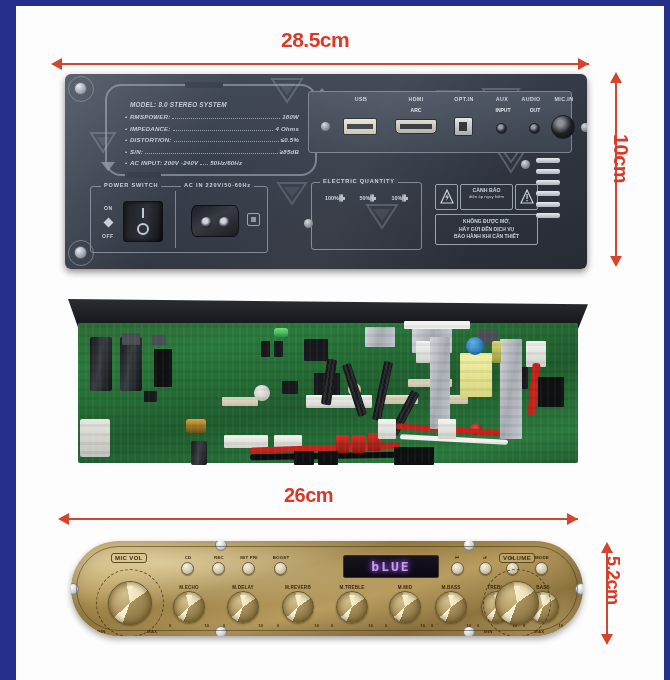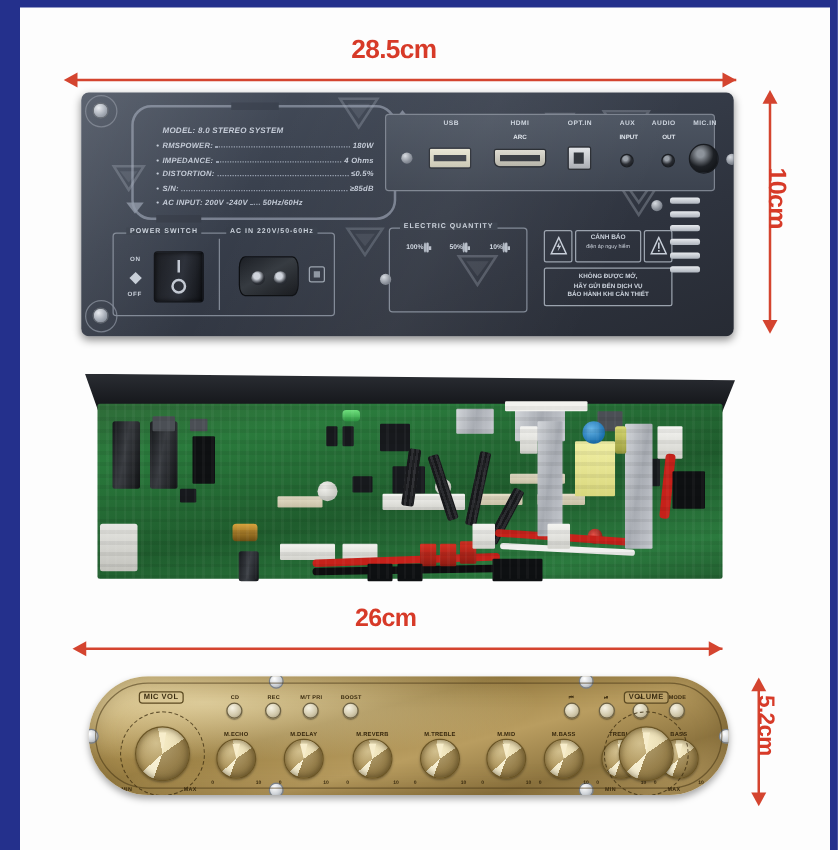--- a/index.html
+++ b/index.html
@@ -661,20 +661,23 @@
 
       <div class="btn-label" style="left:106px; top:14px; width:22px;">CD</div>
       <div class="btn-round" style="left:110px; top:21px;"></div>
       <div class="btn-label" style="left:136px; top:14px; width:24px;">REC</div>
       <div class="btn-round" style="left:141px; top:21px;"></div>
       <div class="btn-label" style="left:163px; top:14px; width:30px;">M/T PRI</div>
       <div class="btn-round" style="left:171px; top:21px;"></div>
       <div class="btn-label" style="left:196px; top:14px; width:28px;">BOOST</div>
       <div class="btn-round" style="left:203px; top:21px;"></div>
 
+      <div id="lcd">
+        <span class="txt">bLUE</span>
+      </div>
 
       <div class="btn-label" style="left:378px; top:14px; width:16px;">⏮</div>
       <div class="btn-round" style="left:380px; top:21px;"></div>
       <div class="btn-label" style="left:406px; top:14px; width:16px;">⏯</div>
       <div class="btn-round" style="left:408px; top:21px;"></div>
       <div class="btn-label" style="left:433px; top:14px; width:16px;">⏭</div>
       <div class="btn-round" style="left:435px; top:21px;"></div>
       <div class="btn-label" style="left:458px; top:14px; width:26px;">MODE</div>
       <div class="btn-round" style="left:464px; top:21px;"></div>
 

